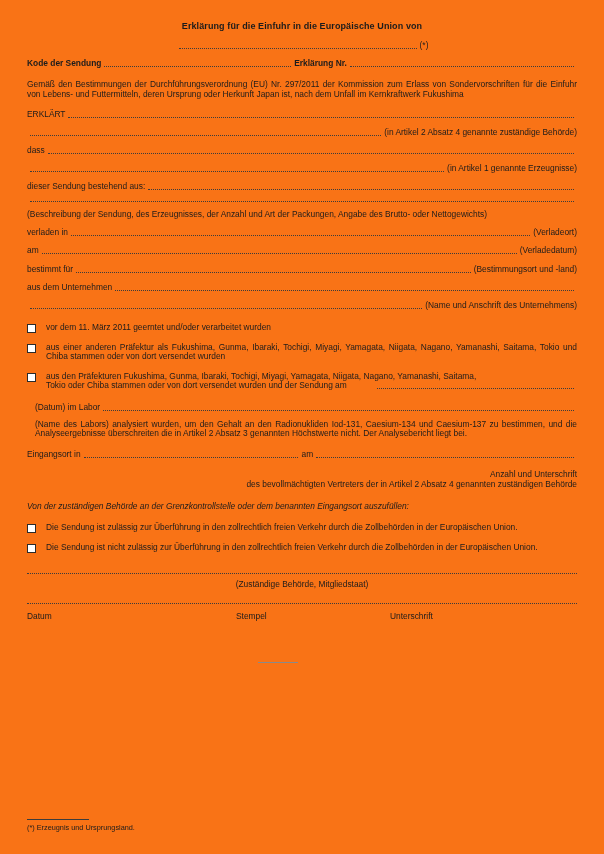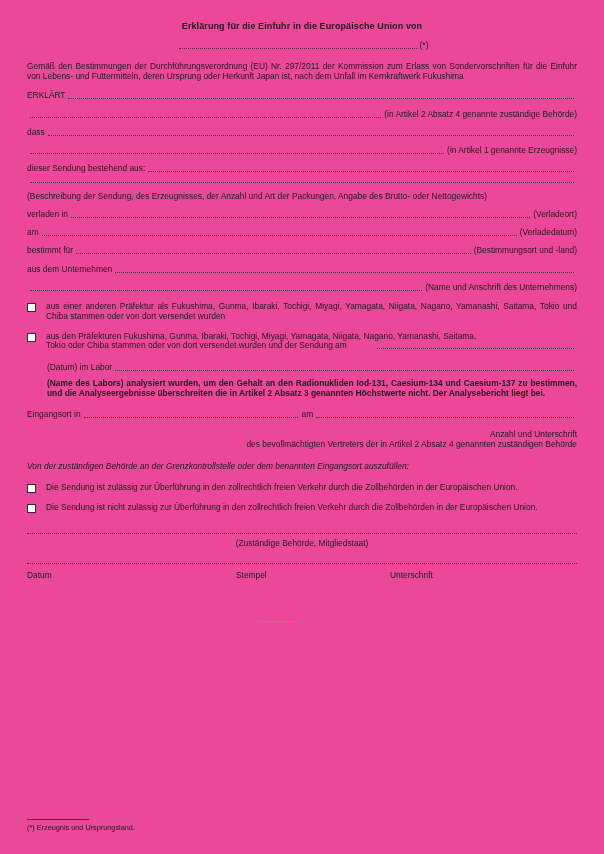--- a/index.html
+++ b/index.html
@@ -1,18 +1,18 @@
 <!DOCTYPE html>
 <html><head>
 <meta charset="utf-8">
 <style>
   html,body { margin:0; padding:0; background:#ffffff; }
   .page {
     width:604px; height:854px; box-sizing:border-box;
-    background:#ec4899; color:#1c1c1c; position:relative;
+    background:#f97316; color:#1c1c1c; position:relative;
     font-family:"Liberation Sans", sans-serif;
     font-size:8.4px; line-height:9.6px;
     padding:22px 27px 20px 27px;
   }
   .title { text-align:center; font-weight:bold; font-size:9px; letter-spacing:.1px; }
   .subject-line { display:flex; justify-content:center; align-items:flex-end; margin-top:9px; }
   .subject-line .dots { flex:0 0 238px; }
   .dots {
     flex:1 1 auto; min-width:12px; height:0;
     border-bottom:1px dotted #3c3c3c;
@@ -21,21 +21,21 @@
   .line { display:flex; align-items:flex-end; margin-top:8.6px; }
   .line .lbl, .line .hint { flex:0 0 auto; white-space:nowrap; }
   .b { font-weight:bold; }
   .para { text-align:justify; margin-top:10px; }
   .check-row { display:flex; align-items:flex-start; margin-top:10px; }
   .checkbox {
     flex:0 0 auto; width:7px; height:7px; border:1px solid #2b2b2b;
     margin:1px 10px 0 0; background:#fff;
   }
   .check-text { flex:1 1 auto; text-align:justify; }
-  .indent { margin-left:20px;justify-content:flex-end; }
+  .indent { margin-left:8px;justify-content:flex-end; }
   .subline { display:flex; align-items:flex-start;gap:27px; }
   .right-block { text-align:right; margin-top:11px; }
   .italic-line { font-style:italic; margin-top:13px; }
   .dots-full { display:flex; margin-top:20px; }
   .center-hint { text-align:center; margin-top:4px; }
   .sig-row { position:relative; height:10px; margin-top:6px; }
   .sig-row .col-a { position:absolute; left:0; }
   .sig-row .col-b { position:absolute; left:38%; }
   .sig-row .col-c { position:absolute; left:66%; }
   .end-dash { width:40px; border-top:1px solid #8a8a8a; margin:40px 0 0 42%; }
@@ -48,20 +48,26 @@
 
 <div class="page">
 
   <div class="title">Erklärung für die Einfuhr in die Europäische Union von</div>
 
   <div class="subject-line">
     <span class="dots"></span>
     <span>(*)</span>
   </div>
 
+  <div class="line">
+    <span class="lbl b">Kode der Sendung</span>
+    <span class="dots" style="flex:1 1 0;"></span>
+    <span class="lbl b">Erklärung Nr.</span>
+    <span class="dots" style="flex:1.2 1 0;"></span>
+  </div>
 
   <div class="para" style="margin-top:12px;">Gemäß den Bestimmungen der Durchführungsverordnung (EU) Nr. 297/2011 der Kommission zum Erlass von Sondervorschriften für die Einfuhr von Lebens- und Futtermitteln, deren Ursprung oder Herkunft Japan ist, nach dem Unfall im Kernkraftwerk Fukushima</div>
 
   <div class="line" style="margin-top:10px;">
     <span class="lbl">ERKLÄRT</span>
     <span class="dots"></span>
   </div>
 
   <div class="line">
     <span class="dots"></span>
@@ -111,20 +117,24 @@
   <div class="line">
     <span class="lbl">aus dem Unternehmen</span>
     <span class="dots"></span>
   </div>
 
   <div class="line">
     <span class="dots"></span>
     <span class="hint">(Name und Anschrift des Unternehmens)</span>
   </div>
 
+  <div class="check-row gap-lg">
+    <span class="checkbox"></span>
+    <div class="check-text">vor dem 11. März 2011 geerntet und/oder verarbeitet wurden</div>
+  </div>
 
   <div class="check-row">
     <span class="checkbox"></span>
     <div class="check-text">aus einer anderen Präfektur als Fukushima, Gunma, Ibaraki, Tochigi, Miyagi, Yamagata, Niigata, Nagano, Yamanashi, Saitama, Tokio und Chiba stammen oder von dort versendet wurden</div>
   </div>
 
   <div class="check-row">
     <span class="checkbox"></span>
     <div class="check-text">
       <div>aus den Präfekturen Fukushima, Gunma, Ibaraki, Tochigi, Miyagi, Yamagata, Niigata, Nagano, Yamanashi, Saitama,</div>
@@ -133,21 +143,21 @@
         <span class="dots"></span>
       </div>
     </div>
   </div>
 
   <div class="line indent gap-lg">
     <span class="lbl">(Datum) im Labor</span>
     <span class="dots"></span>
   </div>
 
-  <div class="para indent" style="margin-top:7px;font-weight:bold;">(Name des Labors) analysiert wurden, um den Gehalt an den Radionukliden Iod-131, Caesium-134 und Caesium-137 zu bestimmen, und die Analyseergebnisse überschreiten die in Artikel 2 Absatz 3 genannten Höchstwerte nicht. Der Analysebericht liegt bei.</div>
+  <div class="para indent" style="margin-top:7px;">(Name des Labors) analysiert wurden, um den Gehalt an den Radionukliden Iod-131, Caesium-134 und Caesium-137 zu bestimmen, und die Analyseergebnisse überschreiten die in Artikel 2 Absatz 3 genannten Höchstwerte nicht. Der Analysebericht liegt bei.</div>
 
   <div class="line" style="margin-top:11px;">
     <span class="lbl">Eingangsort in</span>
     <span class="dots" style="flex:1 1 0;"></span>
     <span class="lbl">am</span>
     <span class="dots" style="flex:1.2 1 0;"></span>
   </div>
 
   <div class="right-block">
     <div>Anzahl und Unterschrift</div>

